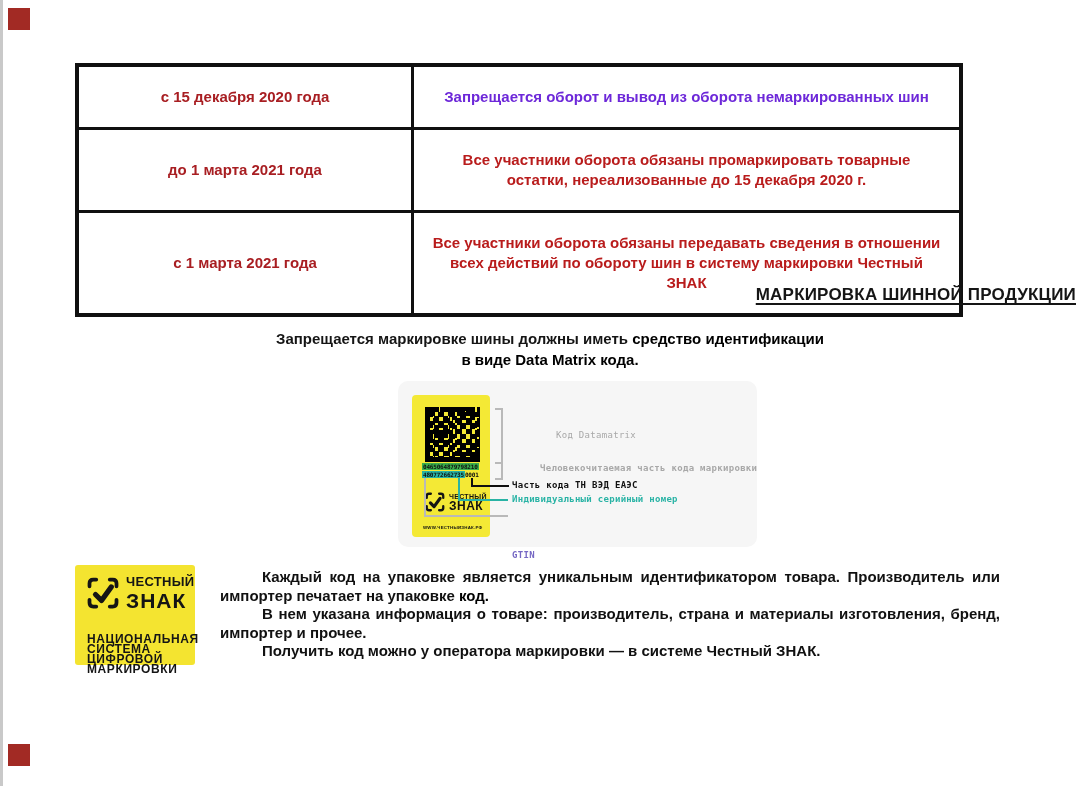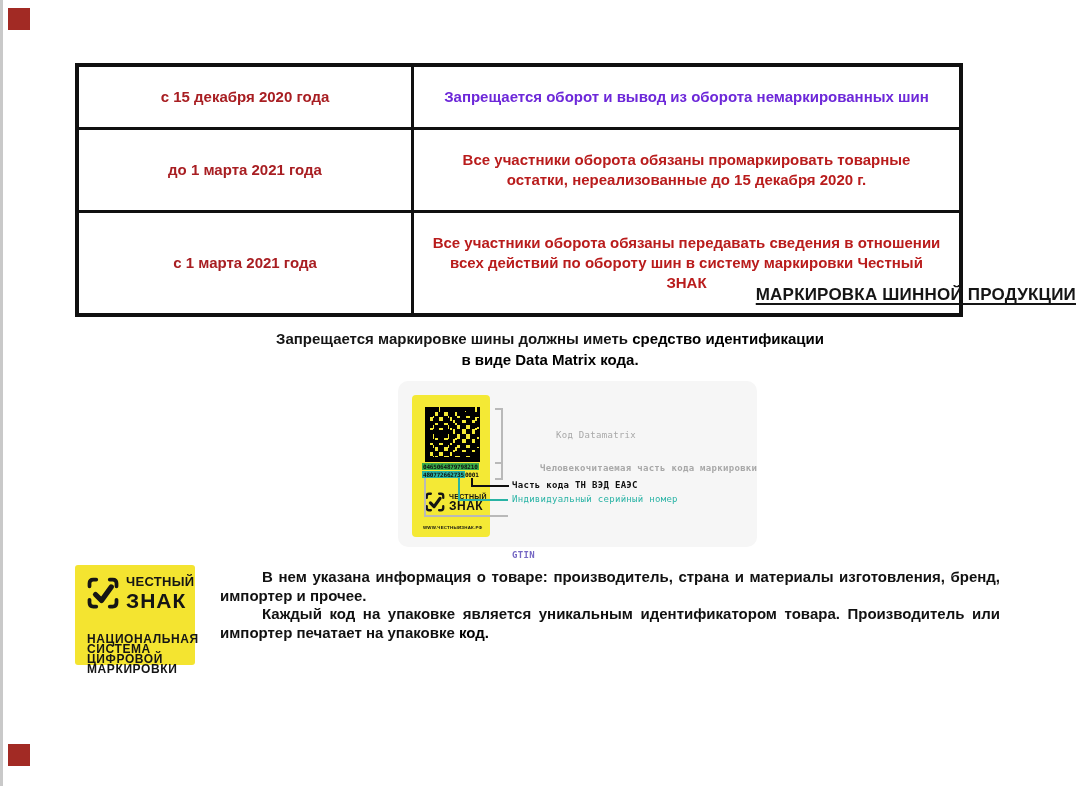--- a/index.html
+++ b/index.html
@@ -61,21 +61,21 @@
   .c-black-v{left:471px;top:478px;height:9px;}
   .c-black-h{left:471px;top:485px;width:38px;}
   .c-teal-v{left:458px;top:478px;height:23px;background:#29b3a5;}
   .c-teal-h{left:458px;top:499px;width:50px;background:#29b3a5;}
   .c-gray-v{left:424px;top:478px;height:39px;background:#b9b9b9;}
   .c-gray-h{left:424px;top:515px;width:84px;background:#b9b9b9;}
   .ann{font-family:"DejaVu Sans Mono",monospace;font-size:9px;line-height:11px;white-space:nowrap;
        letter-spacing:.3px;}
   .ann-gray{color:#a8a8a8;}
   .ann-black{color:#111;font-weight:bold;}
-  .ann-teal{color:#29b3a5;font-weight:normal;text-align:center;}
+  .ann-teal{color:#29b3a5;font-weight:bold;text-align:center;}
   .ann-purple{color:#7668c4;font-weight:bold;margin-top:40px;}
   .a1{left:512px;top:430px;margin-left:44px;} .a2{left:540px;top:463px;font-weight:bold;} .a3{left:512px;top:480px;}
   .a4{left:512px;top:494px;} .a5{left:512px;top:510px;}
 
   
   .logo{left:75px;top:565px;width:120px;height:100px;background:#f4e430;border-radius:3px;}
   .logo-top{position:absolute;left:10px;top:10px;display:flex;align-items:center;gap:5px;}
   .logo-brand{font-weight:bold;color:#151515;line-height:1;}
   .logo-brand .b1{font-size:13px;letter-spacing:.3px;}
   .logo-brand .b2{font-size:21px;letter-spacing:1px;margin-top:2px;}
@@ -174,17 +174,18 @@
       </div>
     </div>
     <div class="logo-sub">
       <div>НАЦИОНАЛЬНАЯ</div>
       <div>СИСТЕМА ЦИФРОВОЙ</div>
       <div>МАРКИРОВКИ</div>
     </div>
   </div>
 
   <div class="abs bodytext">
+    <p><span>Каждый код на упаковке является уникальным идентификатором товара. Производитель или импортер печатает на упаковке </span><span class="red">код.</span></p>
     <p>В нем указана информация о товаре: производитель, страна и материалы изготовления, бренд, импортер и прочее.</p>
-    <p><span>Каждый код на упаковке является уникальным идентификатором товара. Производитель или импортер печатает на упаковке </span><span class="red">код.</span></p>
+    <p>Получить код можно у оператора маркировки — в системе Честный ЗНАК.</p>
   </div>
 
 </div>
 
 </body></html>

